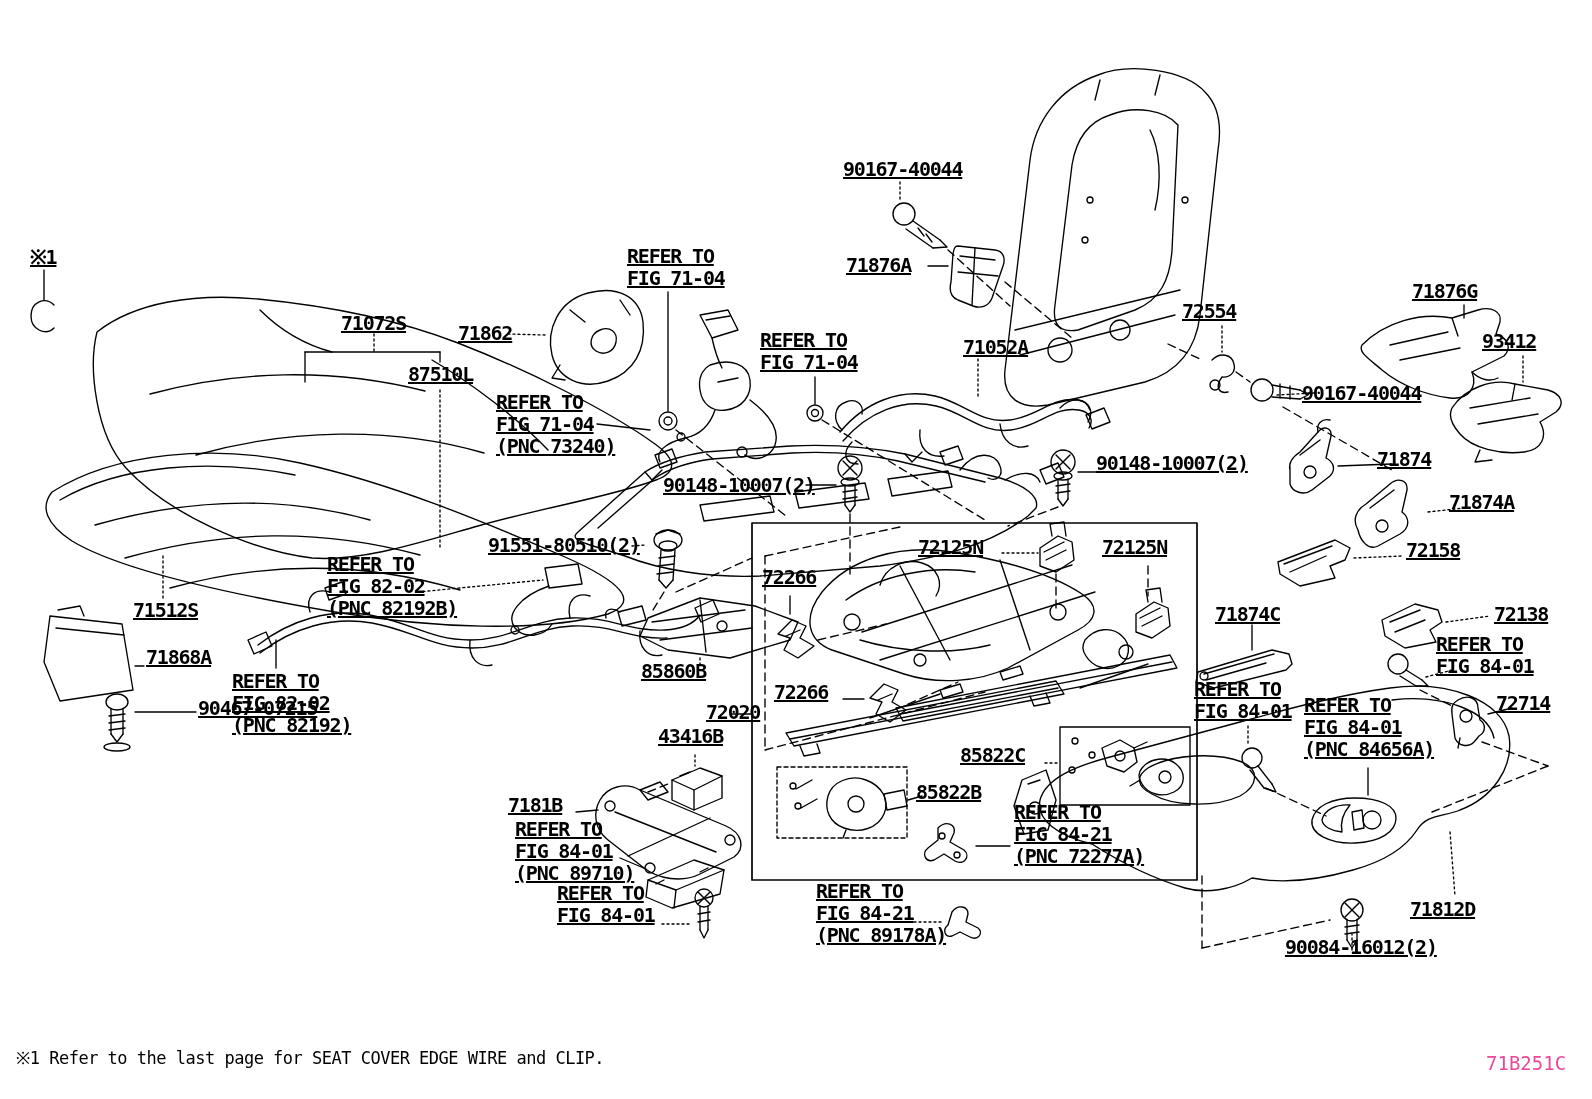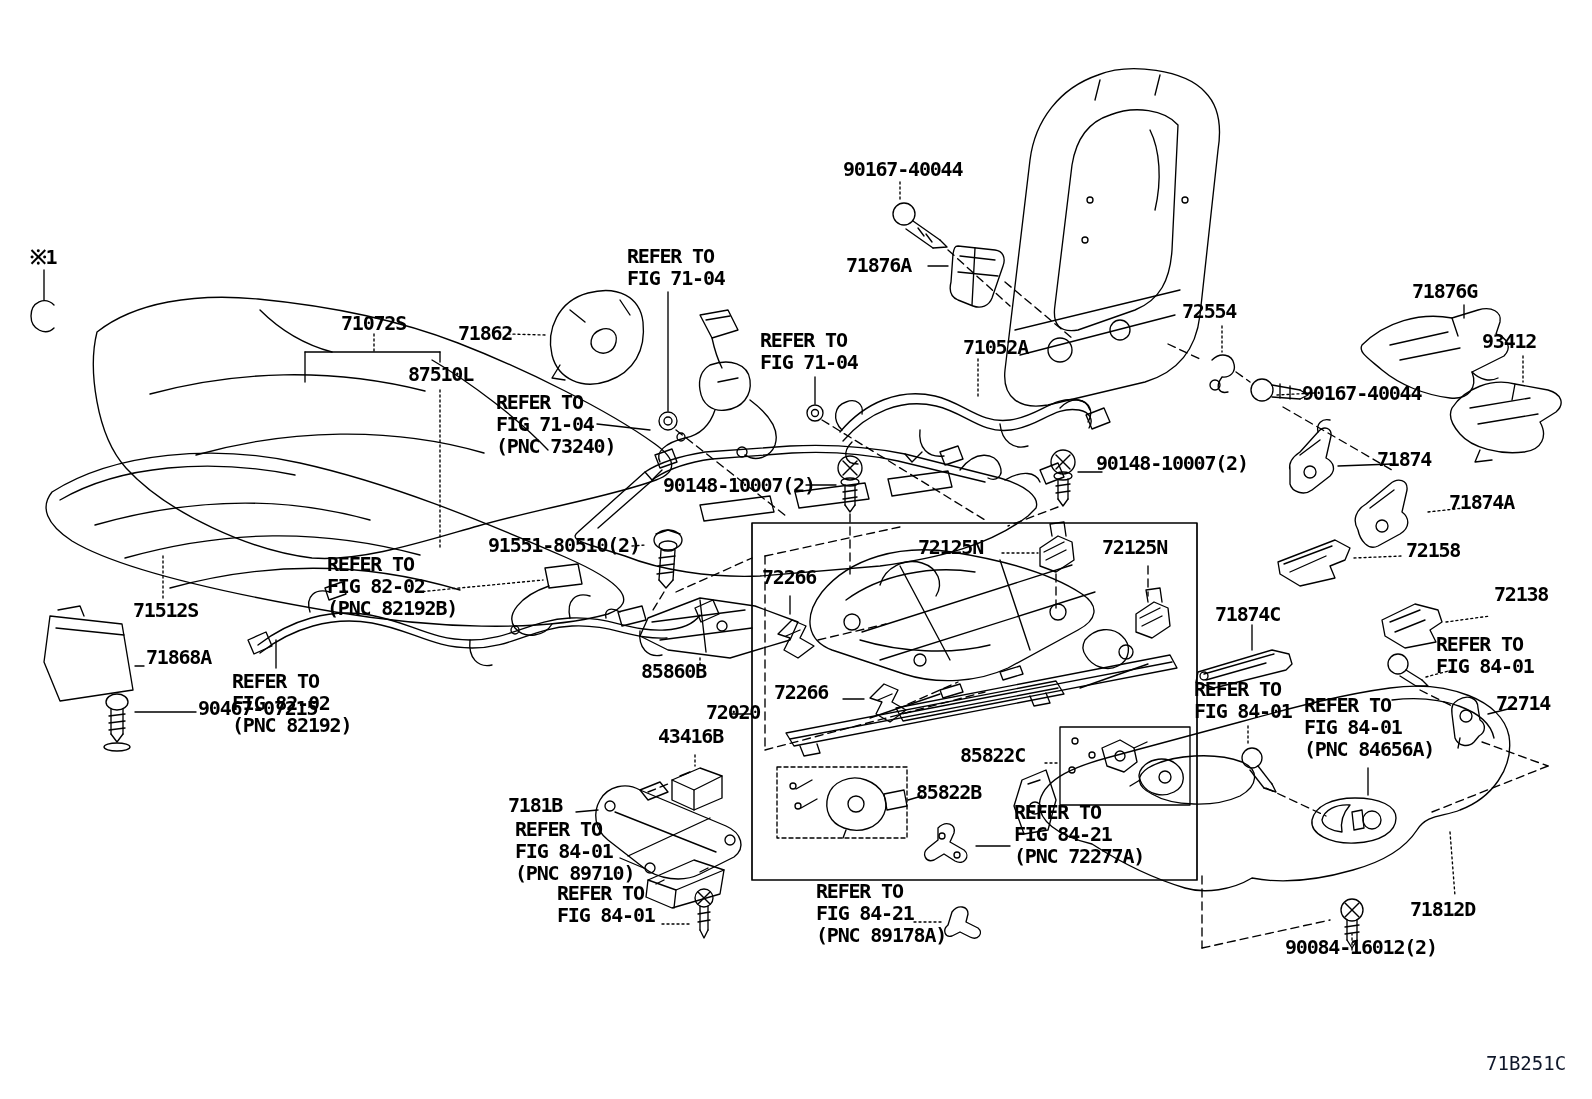--- a/index.html
+++ b/index.html
@@ -5,25 +5,25 @@
   html,body{margin:0;padding:0;background:#fff;}
   .stage{position:relative;width:1592px;height:1099px;background:#fff;overflow:hidden;
          font-family:"DejaVu Sans Mono",monospace;}
   .stage svg{position:absolute;left:0;top:0;}
   svg path,svg line,svg circle,svg ellipse,svg rect,svg polyline{
     fill:none;stroke:#000;stroke-width:1.35;stroke-linecap:round;stroke-linejoin:round;}
   svg .dsh{stroke-dasharray:8 5;}
   svg .dot{stroke-dasharray:2 3;}
   svg .bx{stroke-width:1.7;}
   .plabel{position:absolute;font:700 20px/22px "DejaVu Sans Mono",monospace;
-          letter-spacing:-1.2px;color:#000;white-space:pre-line;}
+          letter-spacing:-1.2px;color:#000;white-space:pre-line;text-decoration:underline;}
   .footnote{position:absolute;left:16px;top:1048px;
             font:400 17px/20px "DejaVu Sans Mono",monospace;letter-spacing:-0.5px;color:#000;}
   .figure-code{position:absolute;left:1486px;top:1053px;
-            font:400 19px/21px "DejaVu Sans Mono",monospace;color:#0f172a;}
+            font:400 19px/21px "DejaVu Sans Mono",monospace;color:#ec4899;}
 </style>
 </head>
 <body>
 
 <div class="stage">
 
 <svg viewBox="0 0 1592 1099" width="1592" height="1099">
 
   <g>
     <line x1="44" y1="270" x2="44" y2="300"></line>
@@ -549,21 +549,21 @@
       <div class="plabel" style="left: 488px; top: 534px;">91551-80510(2)</div>
       <div class="plabel" style="left: 1406px; top: 539px;">72158</div>
       <div class="plabel" style="left: 918px; top: 536px;">72125N</div>
       <div class="plabel" style="left: 1102px; top: 536px;">72125N</div>
       <div class="plabel" style="left: 762px; top: 566px;">72266</div>
       <div class="plabel" style="left: 327px; top: 553px;">REFER TO
 FIG 82-02
 (PNC 82192B)</div>
       <div class="plabel" style="left: 133px; top: 599px;">71512S</div>
       <div class="plabel" style="left: 1215px; top: 603px;">71874C</div>
-      <div class="plabel" style="left: 1494px; top: 583px;">72138</div>
+      <div class="plabel" style="left: 1494px; top: 603px;">72138</div>
       <div class="plabel" style="left: 1436px; top: 633px;">REFER TO
 FIG 84-01</div>
       <div class="plabel" style="left: 146px; top: 646px;">71868A</div>
       <div class="plabel" style="left: 641px; top: 660px;">85860B</div>
       <div class="plabel" style="left: 1194px; top: 678px;">REFER TO
 FIG 84-01</div>
       <div class="plabel" style="left: 1304px; top: 694px;">REFER TO
 FIG 84-01
 (PNC 84656A)</div>
       <div class="plabel" style="left: 1496px; top: 692px;">72714</div>
@@ -585,15 +585,16 @@
       <div class="plabel" style="left: 1014px; top: 801px;">REFER TO
 FIG 84-21
 (PNC 72277A)</div>
       <div class="plabel" style="left: 816px; top: 880px;">REFER TO
 FIG 84-21
 (PNC 89178A)</div>
       <div class="plabel" style="left: 1410px; top: 898px;">71812D</div>
       <div class="plabel" style="left: 1285px; top: 936px;">90084-16012(2)</div>
     </div>
 
+<div class="footnote">※1 Refer to the last page for SEAT COVER EDGE WIRE and CLIP.</div>
 <div class="figure-code">71B251C</div>
 
 </div>
 
 </body></html>

